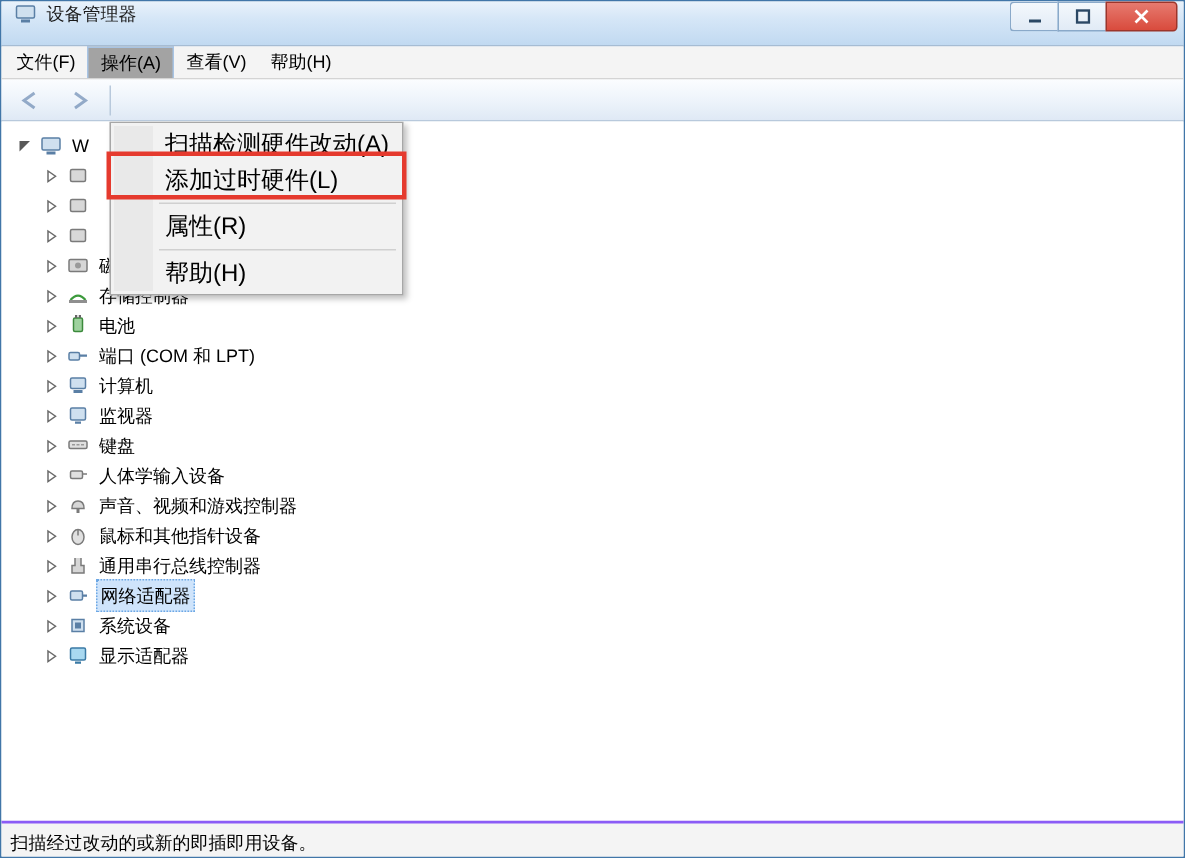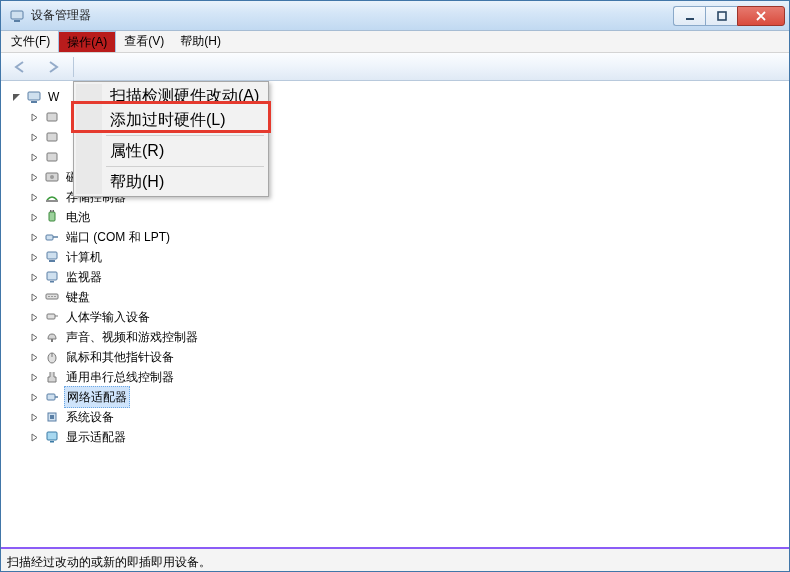--- a/index.html
+++ b/index.html
@@ -3,21 +3,21 @@
 <meta charset="utf-8">
 <style>
 * { box-sizing: border-box; margin: 0; padding: 0; font-family: "Microsoft YaHei", "SimSun", sans-serif; }
 body { background: #fff; width: 790px; height: 572px; overflow: hidden; position: relative; }
 
 .window { width: 790px; height: 572px; border: 1px solid #4176a8; background: #fff; display: flex; flex-direction: column; }
 
 .title-bar {
   height: 30px;
   background: linear-gradient(to bottom, #e9f2fb 0%, #d5e6f7 40%, #c1d9f1 100%);
-  display: flex; align-items: center; padding: 0 4px 0 8px;
+  display: flex; align-items: flex-start; padding: 0 4px 0 8px;
   border-bottom: 1px solid #a6bcd3;
 }
 .title-bar .app-icon { width: 16px; height: 16px; margin-right: 6px; display: inline-flex; align-items: center; justify-content: center; }
 .title-bar .title-text { font-size: 12px; color: #1a1a1a; flex: 1; }
 .title-controls { display: flex; gap: 0; }
 .title-btn {
   width: 32px; height: 20px; display: flex; align-items: center; justify-content: center;
   background: linear-gradient(to bottom,#f4f8fc,#e1ebf6); border: 1px solid #8aa9c9; font-size: 11px; cursor: default;
 }
 .title-btn.min, .title-btn.max { border-right: none; }
@@ -28,21 +28,21 @@
 .title-btn.close { border-top-right-radius: 3px; border-bottom-right-radius: 3px; }
 
 .menu-bar {
   height: 22px; background: #f4f4f4; border-bottom: 1px solid #d4d4d4;
   display: flex; align-items: stretch; padding-left: 2px; font-size: 12px;
 }
 .menu-item {
   padding: 4px 8px; display: flex; align-items: center; cursor: default;
 }
 .menu-item.active {
-  background: #b91c1c; border: 1px solid #a8c4e4; border-bottom: none; position: relative; top: 0;
+  background: #a3a3a3; border: 1px solid #a8c4e4; border-bottom: none; position: relative; top: 0;
 }
 
 .toolbar {
   height: 28px; background: linear-gradient(to bottom,#fbfdff 0, #eef4fb 50%, #dfe9f5 100%);
   border-bottom: 1px solid #b8c9dc; display: flex; align-items: center; padding-left: 6px; gap: 4px;
 }
 .tool-btn { width: 28px; height: 22px; display: flex; align-items: center; justify-content: center; opacity: .55; }
 .tool-sep { width: 1px; height: 20px; background: #b8c9dc; margin: 0 2px; }
 
 .content { flex: 1; position: relative; background: #fff; overflow: hidden; }

